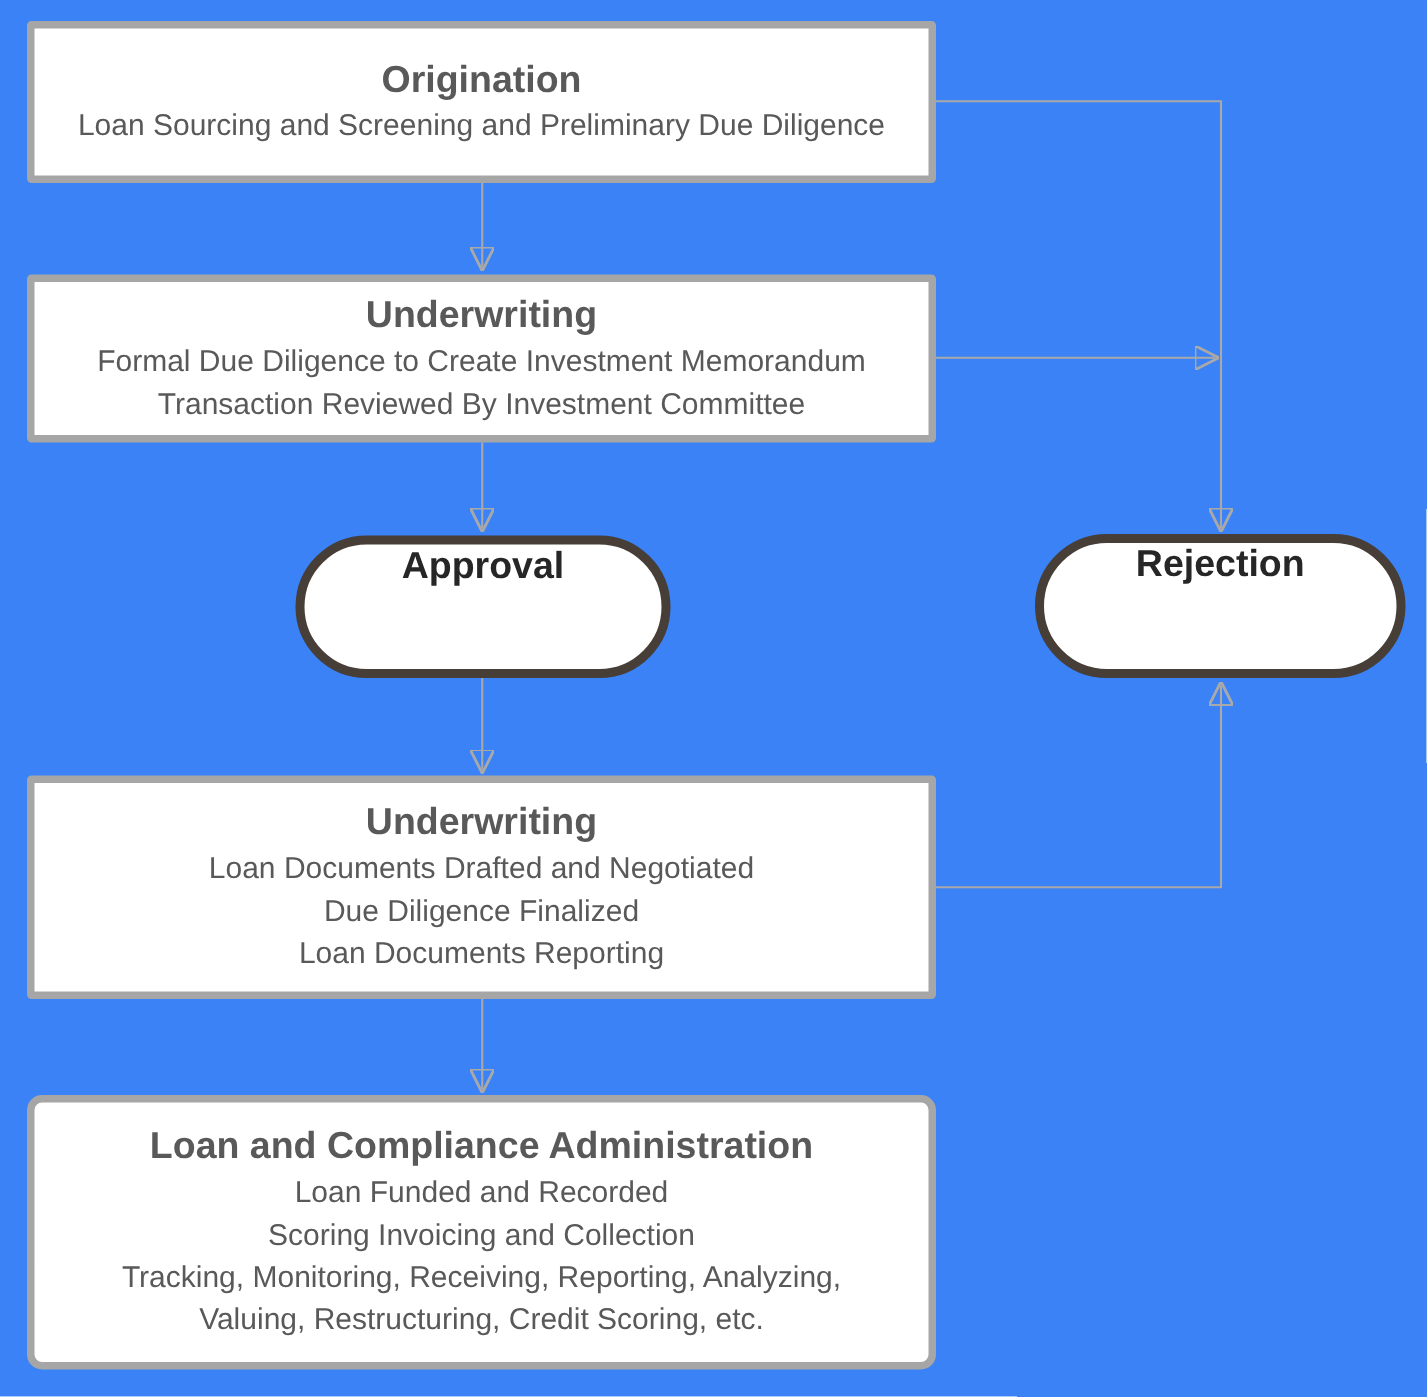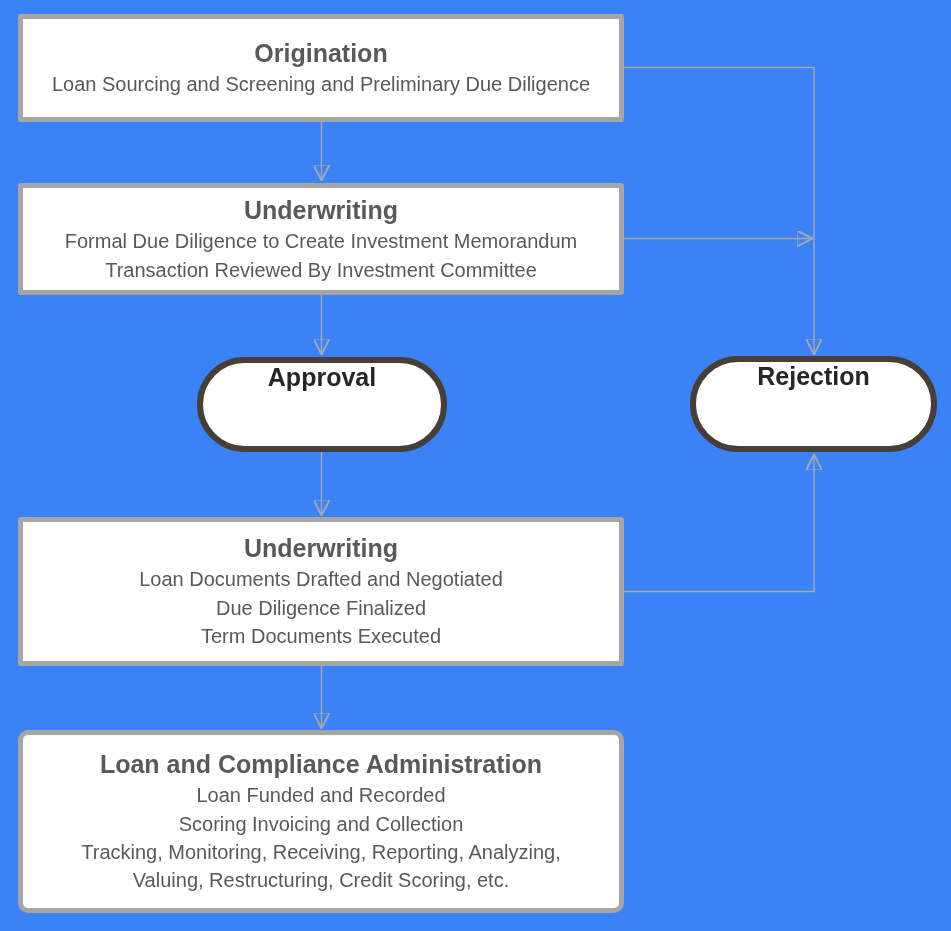--- a/index.html
+++ b/index.html
@@ -109,21 +109,21 @@
   </div>
 
   <div class="terminal terminal-rejection">
     <span>Rejection</span>
   </div>
 
   <div class="pbox box-documentation">
     <div class="title">Underwriting</div>
     <div class="line">Loan Documents Drafted and Negotiated</div>
     <div class="line">Due Diligence Finalized</div>
-    <div class="line">Term Documents Executed</div>
+    <div class="line">Loan Documents Reporting</div>
   </div>
 
   <div class="pbox box-loanadmin">
     <div class="title">Loan and Compliance Administration</div>
     <div class="line">Loan Funded and Recorded</div>
     <div class="line">Scoring Invoicing and Collection</div>
     <div class="line">Tracking, Monitoring, Receiving, Reporting, Analyzing,</div>
     <div class="line">Valuing, Restructuring, Credit Scoring, etc.</div>
   </div>
 

